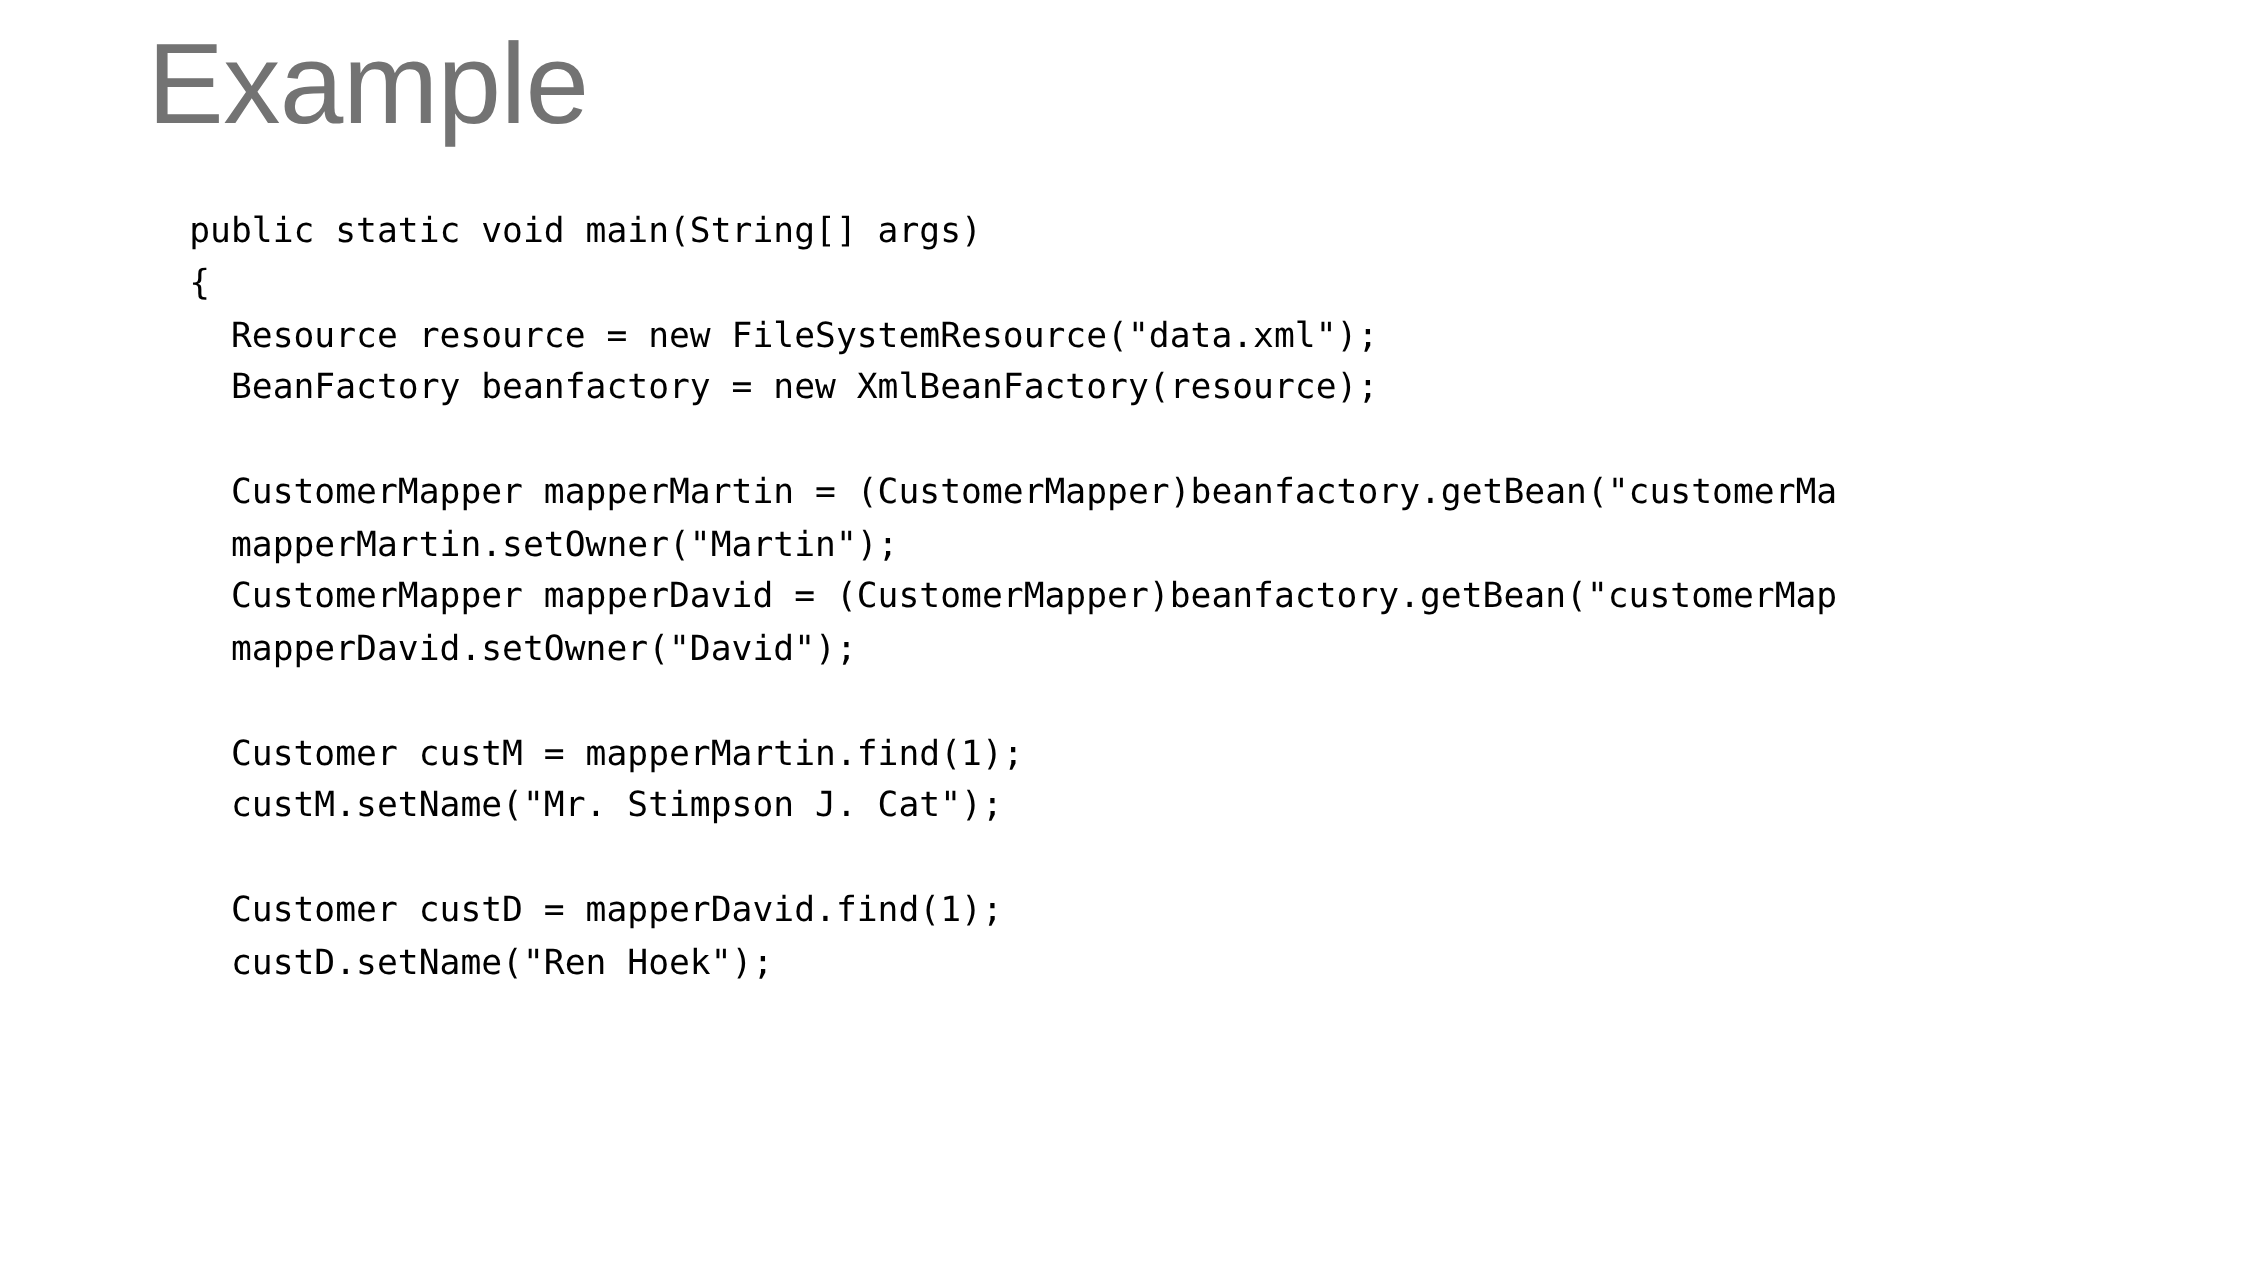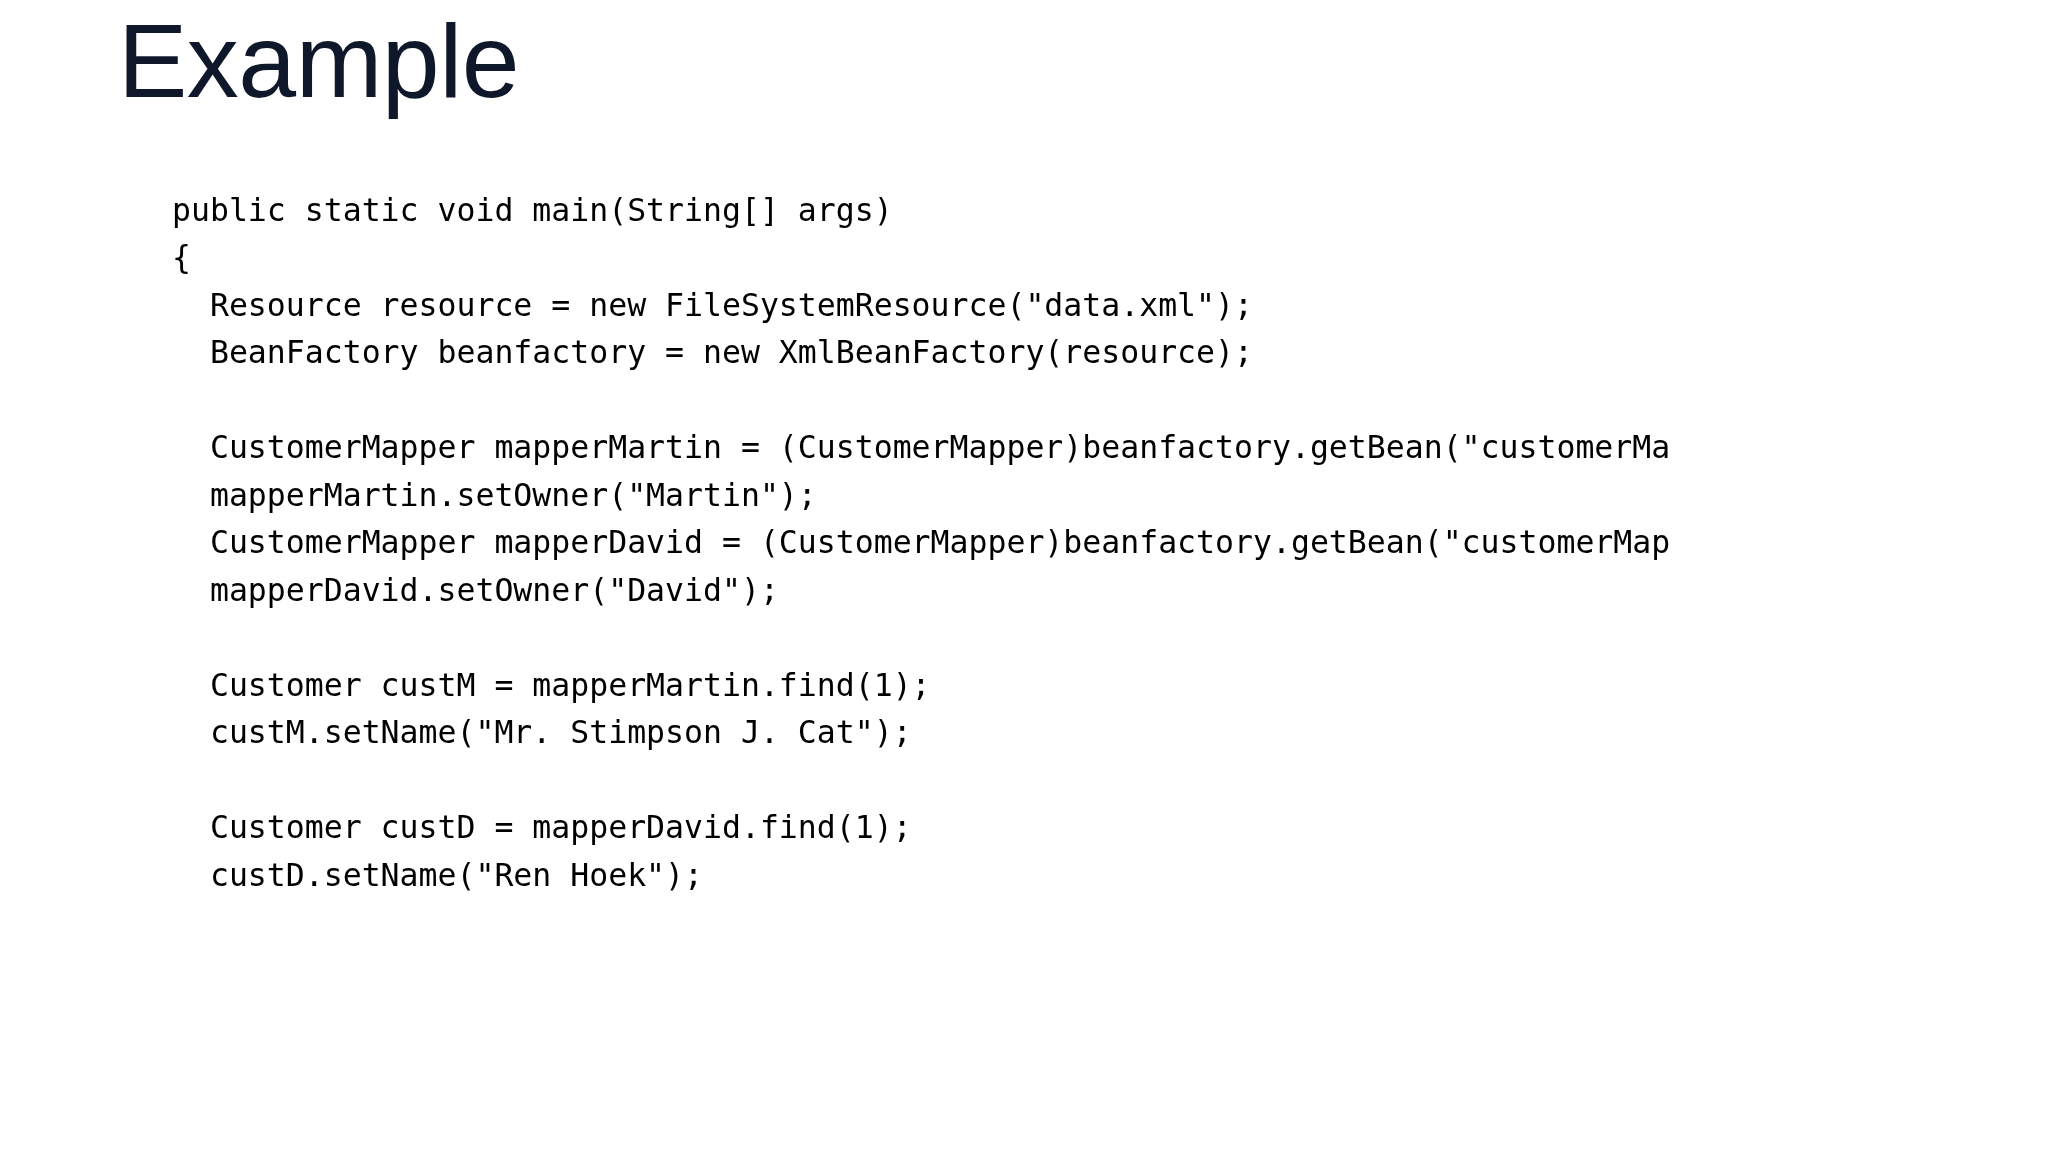--- a/index.html
+++ b/index.html
@@ -18,27 +18,27 @@
     position: relative;
     width: 2048px;
     height: 1152px;
     background: #ffffff;
     overflow: hidden;
   }
   #slide-title {
     position: absolute;
     left: 118px;
     top: 8px;
-    margin: 0;
+    margin: 16px;
     font-family: "Liberation Sans", sans-serif;
     font-weight: 400;
     font-size: 104px;
     line-height: 1.02;
     letter-spacing: -0.5px;
-    color: #0f172a;
+    color: #737373;
     white-space: pre;
   }
   #code-block {
     position: absolute;
     left: 172px;
     top: 155px;
     width: 1880px;
     font-family: "DejaVu Sans Mono", monospace;
     font-size: 31.5px;
     line-height: 47.5px;

